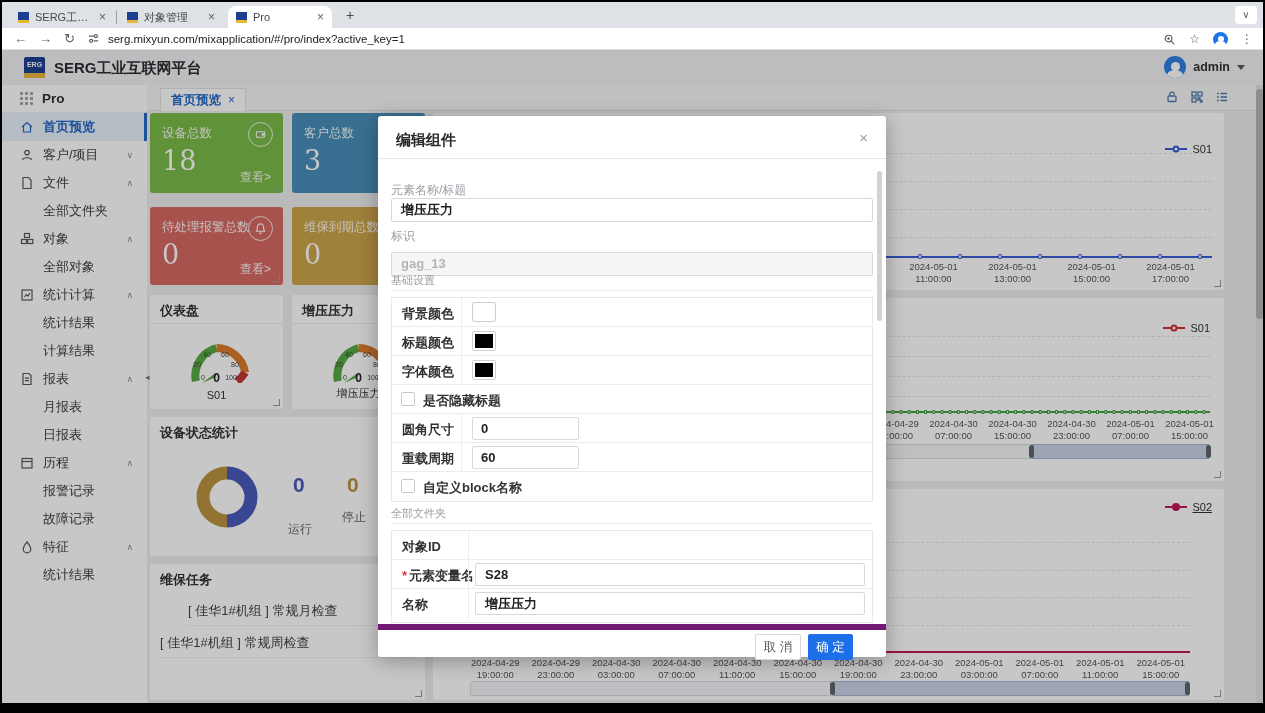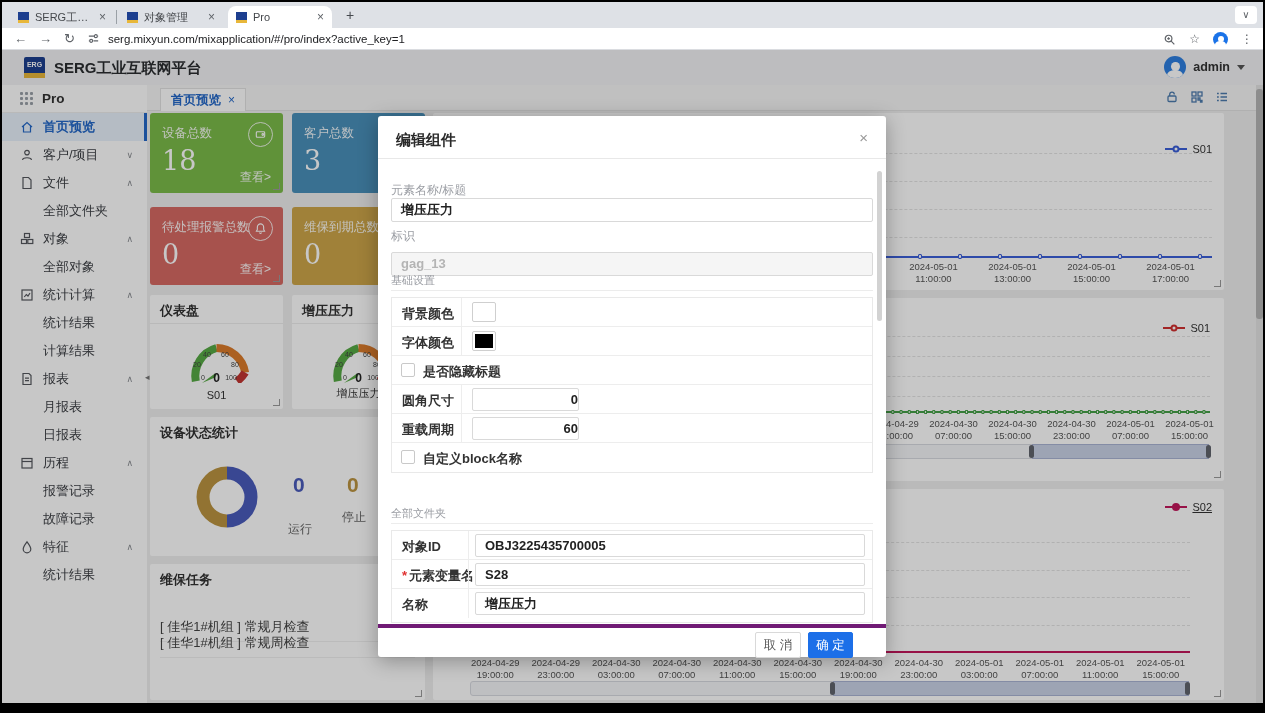--- a/index.html
+++ b/index.html
@@ -118,21 +118,21 @@
   .mrow .rl { position:absolute; left:10px; top:7px; font-size:13px; font-weight:bold; color:#333; }
   .mrow .vsep { position:absolute; left:69px; top:0; width:1px; height:100%; background:#ededed; }
   .mrow .vsep2 { position:absolute; left:76px; top:0; width:1px; height:100%; background:#ededed; }
   .swatch { position:absolute; left:80px; top:4px; width:24px; height:20px; border:1px solid #cfcfcf; border-radius:2px; background:#fff; padding:2px; }
   .swatch i { display:block; width:100%; height:100%; }
   .cb { position:absolute; left:9px; top:7px; width:14px; height:14px; border:1px solid #c9c9c9; border-radius:2px; background:#fff; }
   .cbl { position:absolute; left:31px; top:7px; font-size:13px; font-weight:bold; color:#333; }
   .sm-in { position:absolute; left:80px; top:3px; width:107px; height:23px; border:1px solid #d9d9d9; border-radius:2px; font-size:13px; font-weight:bold; color:#222; line-height:21px; padding-left:8px; }
   .lg-in { position:absolute; left:83px; top:3px; width:390px; height:23px; border:1px solid #d9d9d9; border-radius:2px; font-size:13px; font-weight:bold; color:#222; line-height:21px; padding-left:9px; }
   .req { color:#e03131; margin-right:2px; }
-  .m-foot { position:absolute; left:0; bottom:0; width:100%; height:33px; border-top:4px solid #701a75; }
+  .m-foot { position:absolute; left:0; bottom:0; width:100%; height:33px; border-top:6px solid #701a75; }
   .btn { position:absolute; height:26px; border-radius:2px; font-size:12.5px; text-align:center; line-height:24px; cursor:pointer; }
   .btn-cancel { right:85px; top:-30px; width:46px; border:1px solid #d9d9d9; color:#555; background:#fff; top:4px; }
   .btn-ok { right:33px; top:4px; width:45px; background:#1c6fe8; color:#fff; border:1px solid #1c6fe8; }
   .m-scroll { position:absolute; right:4px; top:55px; width:5px; height:150px; background:#d2d2d2; border-radius:3px; }
 </style>
 </head>
 <body>
 
 <div class="screen">
 
@@ -397,21 +397,21 @@
         <path d="M35 59 A24 24 0 0 1 35 11" fill="none" stroke="#bb9440" stroke-width="13"></path>
       </svg>
       <div class="stat-num" style="left:143px;top:56px;color:#4a5bbb;">0</div>
       <div class="stat-lbl" style="left:138px;top:104px;">运行</div>
       <div class="stat-num" style="left:197px;top:56px;color:#bb9440;">0</div>
       <div class="stat-lbl" style="left:192px;top:92px;">停止</div>
     </div>
 
     <div class="panel rz" style="left:3px;top:479px;width:275px;height:136px;">
       <div class="ptitle">维保任务</div>
-      <div class="mt-item" style="top:48px;">[ 佳华1#机组 ] 常规月检查</div>
+      <div class="mt-item" style="top:32px;margin-left:28px;">[ 佳华1#机组 ] 常规月检查</div>
       <div class="mt-item" style="top:64px;">[ 佳华1#机组 ] 常规周检查</div>
     </div>
 
     <div class="panel rz" style="left:286px;top:28px;width:791px;height:177px;">
       <div class="legend" style="right:12px;top:30px;">
         <span class="legline" style="background:#3b5fd9;">
             <i style="border-color:#3b5fd9;"></i>
           </span>
         <span>S01</span>
       </div>
@@ -574,29 +574,36 @@
     <div class="m-scroll"></div>
 
     <div class="m-flex m-lab" style="top:66px;">元素名称/标题</div>
     <div class="m-input" style="top:82px;">增压压力</div>
     <div class="m-flex m-lab" style="top:112px;">标识</div>
     <div class="m-input disabled" style="top:136px;">gag_13</div>
 
     <div class="m-sec" style="top:157px;">基础设置</div>
     <div class="m-secline" style="top:174px;"></div>
 
-    <div class="mbox" style="top:181px;text-align:right;">
+    <div class="mbox" style="top:181px;">
       <div class="mrow">
         <span class="rl">背景颜色</span>
           <span class="vsep"></span>
         <span class="swatch">
             <i style="background:#ffffff;"></i>
           </span>
       </div>
       <div class="mrow">
+        <span class="rl">标题颜色</span>
+          <span class="vsep"></span>
+        <span class="swatch">
+            <i style="background:#000000;"></i>
+          </span>
+      </div>
+      <div class="mrow">
         <span class="rl">字体颜色</span>
           <span class="vsep"></span>
         <span class="swatch">
             <i style="background:#000000;"></i>
           </span>
       </div>
       <div class="mrow">
         <span class="cb"></span>
         <span class="cbl">是否隐藏标题</span>
       </div>
@@ -616,21 +623,20 @@
       </div>
     </div>
 
     <div class="m-sec" style="top:390px;">全部文件夹</div>
     <div class="m-secline" style="top:407px;"></div>
 
     <div class="mbox" style="top:414px;height:93px;overflow:hidden;">
       <div class="mrow">
         <span class="rl">对象ID</span>
           <span class="vsep2"></span>
-        <span class="lg-in">OBJ3225435700005</span>
       </div>
       <div class="mrow">
         <span class="rl"><span class="req">*</span><span>元素变量名</span></span>
           <span class="vsep2"></span>
         <span class="lg-in">S28</span>
       </div>
       <div class="mrow">
         <span class="rl">名称</span>
           <span class="vsep2"></span>
         <span class="lg-in">增压压力</span>

